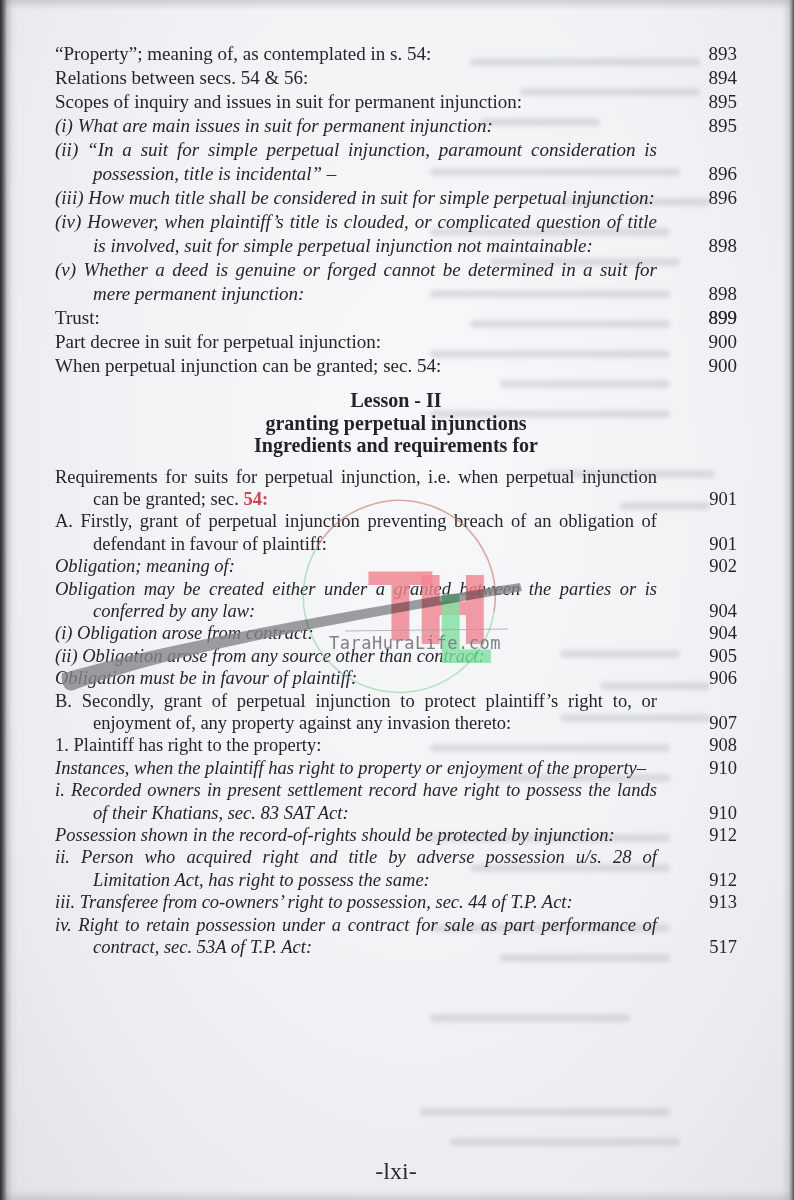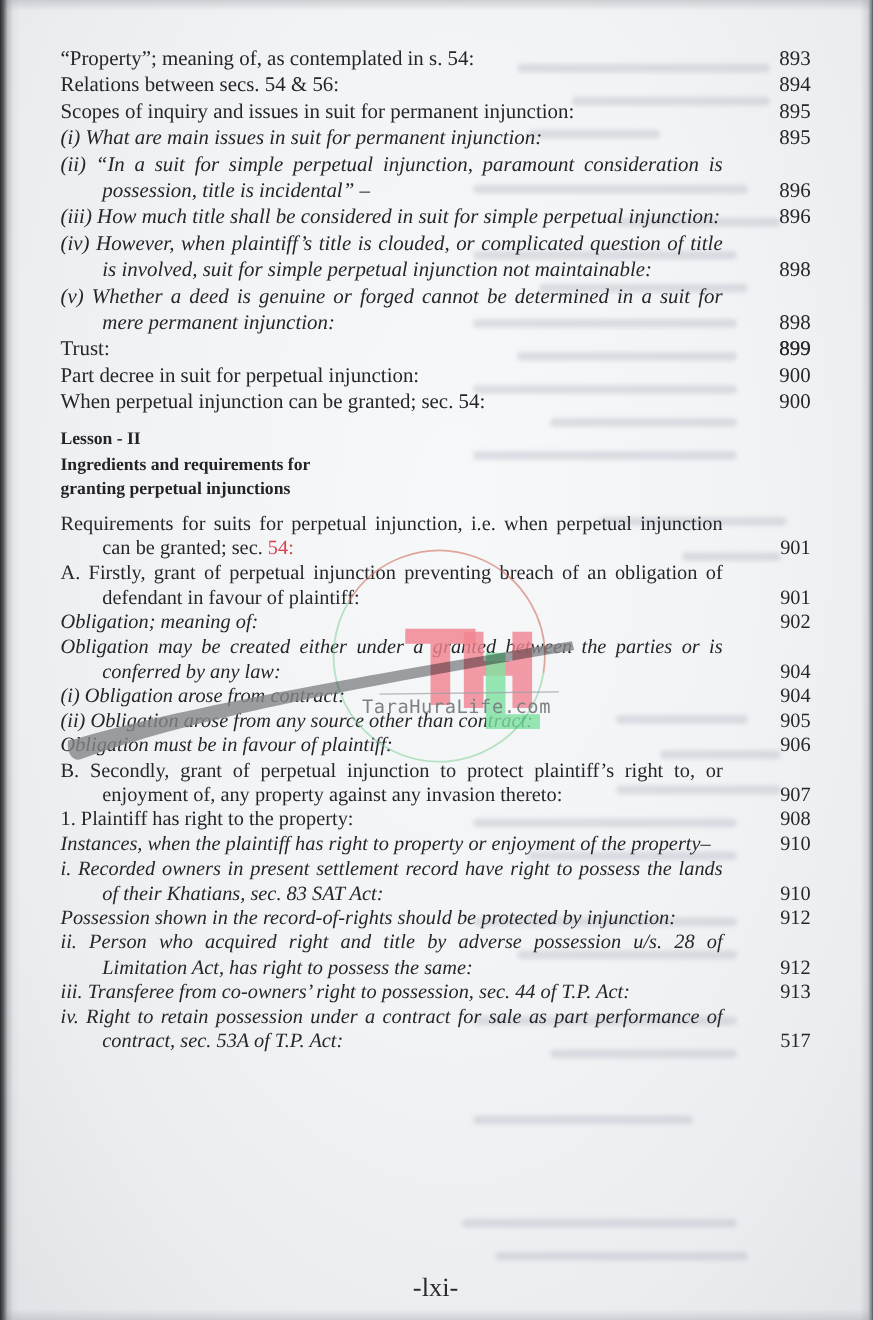--- a/index.html
+++ b/index.html
@@ -24,24 +24,24 @@
     background:linear-gradient(0deg,rgba(175,178,184,.5),transparent);}
 
   .content{position:absolute;left:55px;top:42px;width:682px;z-index:2;}
 
   .entry{position:relative;text-align:justify;padding-right:80px;}
   .toc1 .entry{font-size:19px;line-height:24px;}
   .toc2 .entry{font-size:18.5px;line-height:22.4px;}
   .entry .etext{display:block;padding-left:38px;text-indent:-38px;}
   .entry .pg{position:absolute;right:0;bottom:0;font-style:normal;}
   .entry.italic{font-style:italic;}
-  .red{color:#d9404c;font-weight:normal;font-style:normal;margin-top:41px;}
+  .red{color:#d9404c;font-weight:bold;font-style:normal;margin-top:41px;}
 
   .lesson-heading{
-    font-weight:bold;font-size:16px;line-height:22.5px;
+    text-align:center;font-weight:bold;font-size:20px;line-height:22.5px;
     margin:11px 0 9px 0;color:#232327;
   }
 
   .footer{
     position:absolute;left:55px;width:682px;top:1158px;z-index:2;
     text-align:center;font-size:24px;color:#2a2a2e;
   }
 
   
   .ghosts{position:absolute;inset:0;z-index:1;pointer-events:none;}
@@ -136,22 +136,22 @@
           <span class="pg">900</span>
         </div>
         <div class="entry">
           <span class="etext">When perpetual injunction can be granted; sec. 54:</span>
           <span class="pg">900</span>
         </div>
       </div>
 
     <div class="lesson-heading">
       <div>Lesson - II</div>
+      <div>granting perpetual injunctions</div>
       <div>Ingredients and requirements for</div>
-      <div>granting perpetual injunctions</div>
     </div>
 
     <div class="toc toc2" id="toc-after">
         <div class="entry">
           <span class="etext">Requirements for suits for perpetual injunction, i.e. when perpetual injunction can be granted; sec. <span class="red">54:</span></span>
           <span class="pg">901</span>
         </div>
         <div class="entry">
           <span class="etext">A. Firstly, grant of perpetual injunction preventing breach of an obligation of defendant in favour of plaintiff:</span>
           <span class="pg">901</span>

